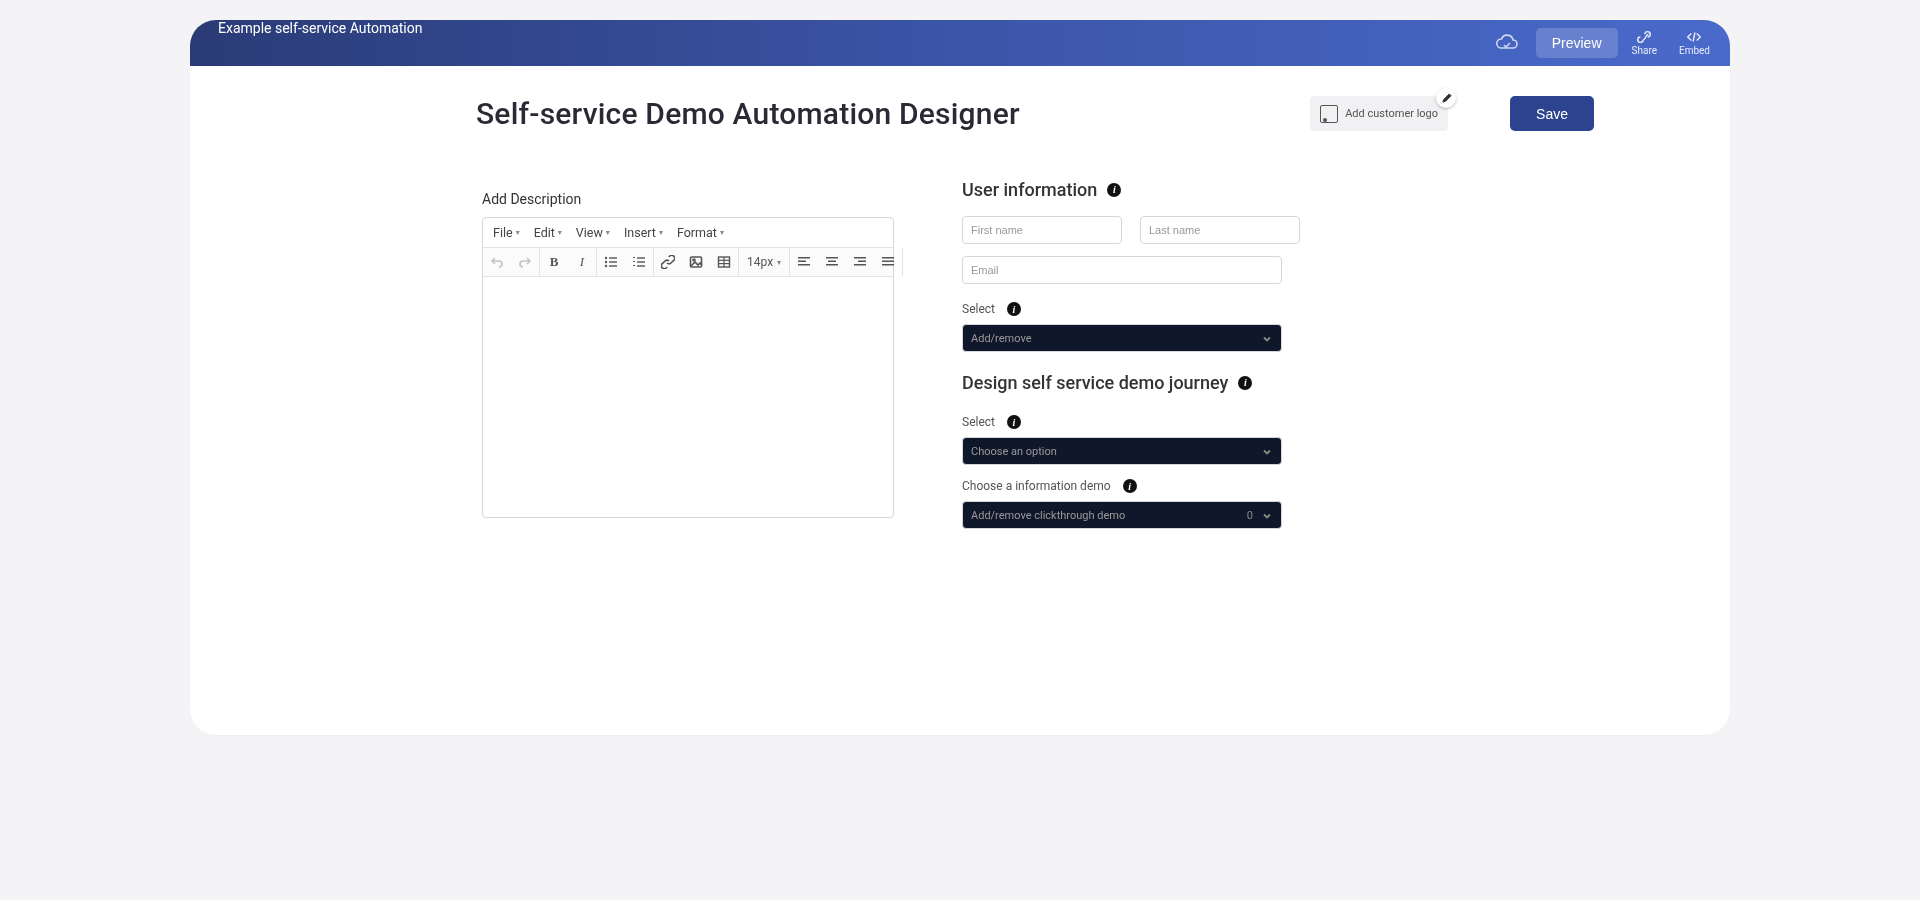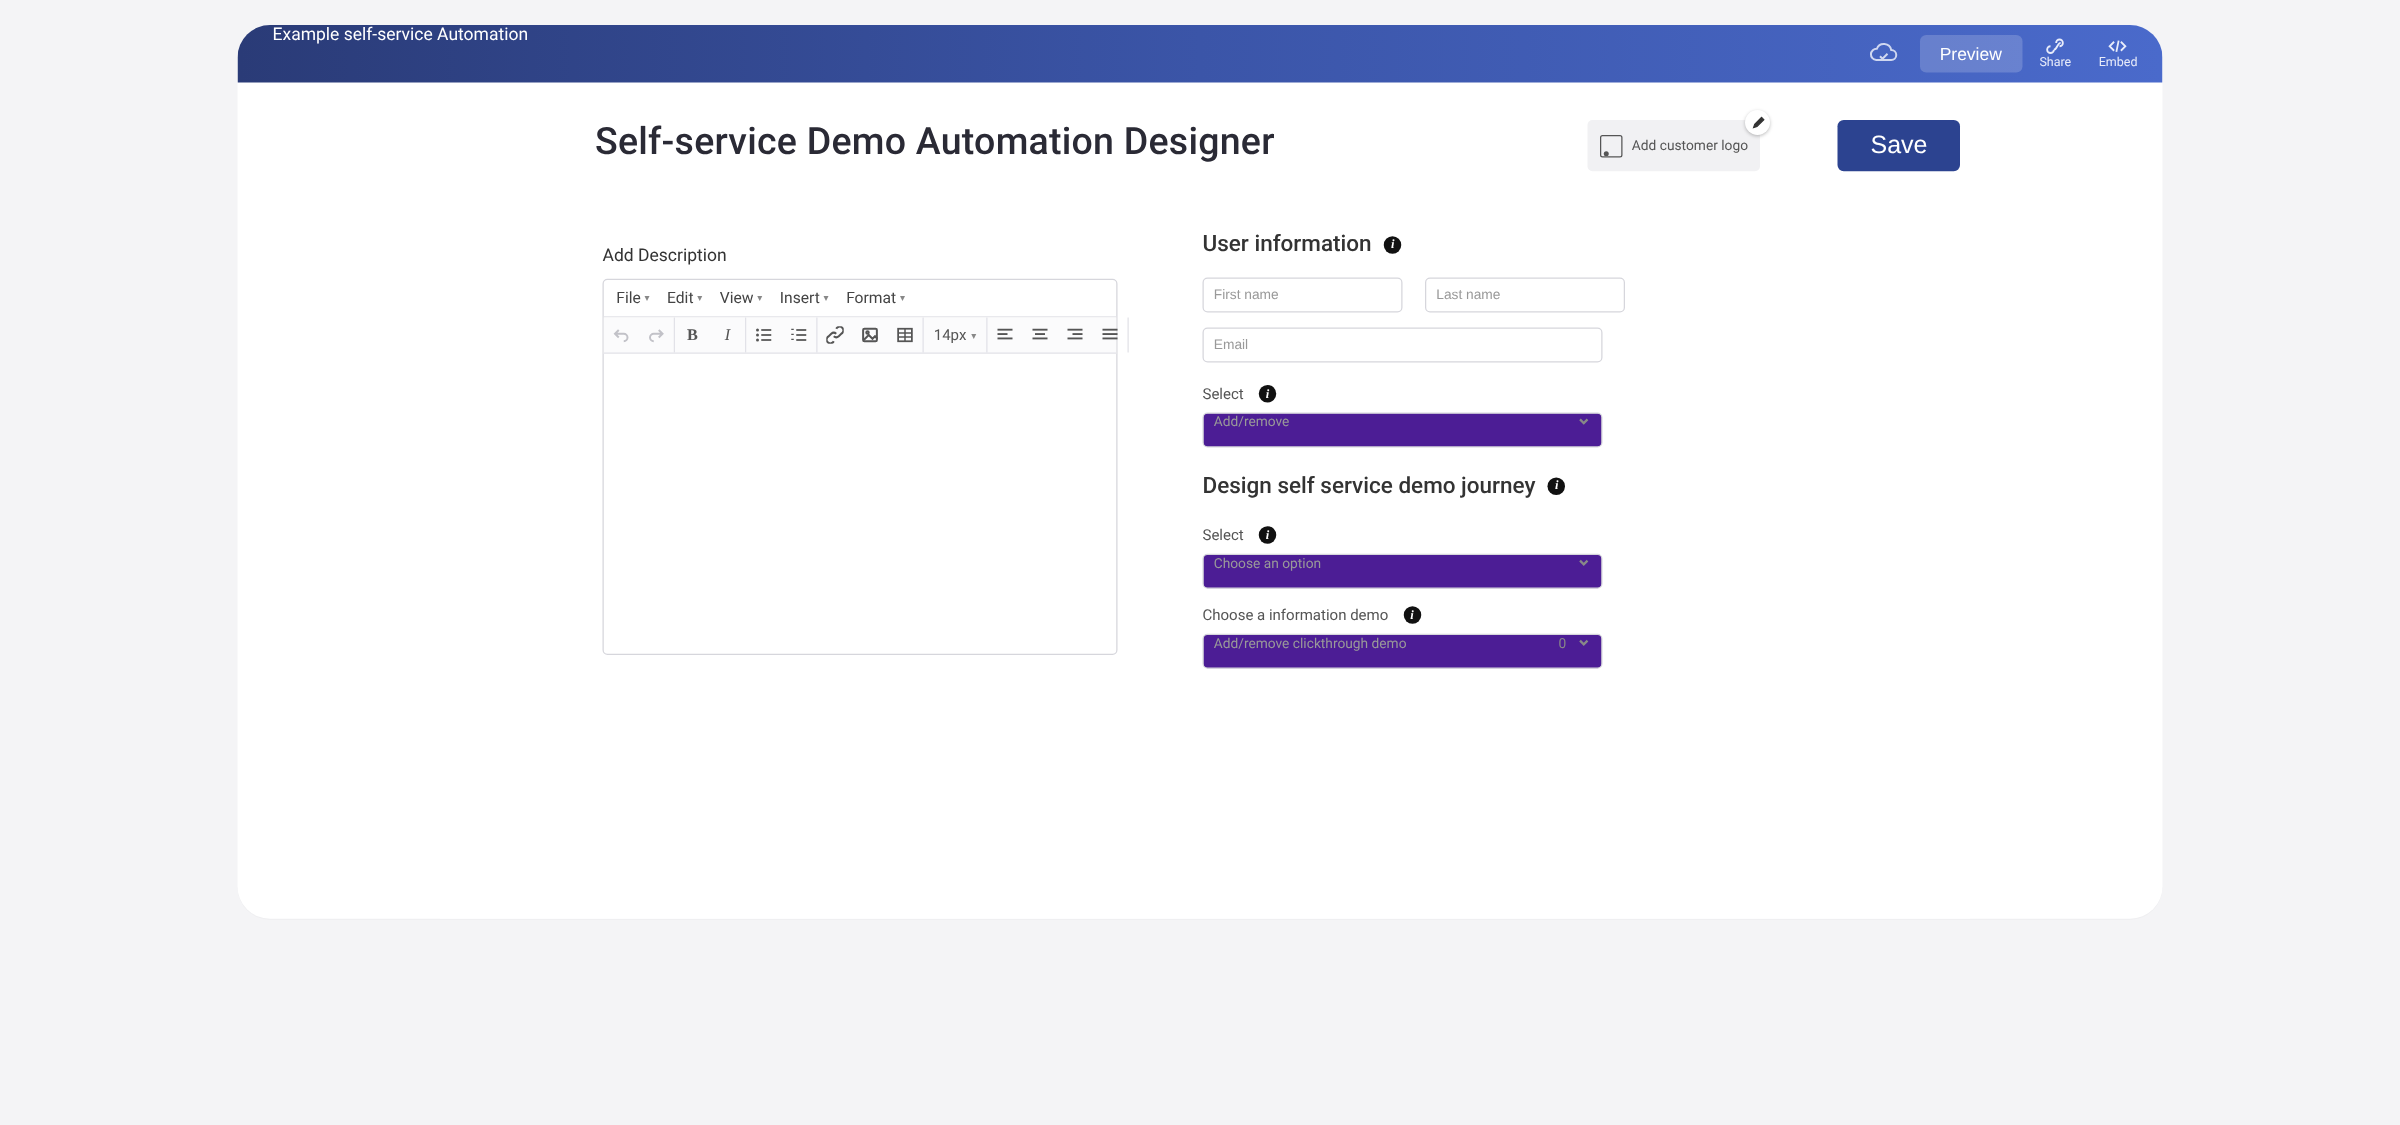--- a/index.html
+++ b/index.html
@@ -90,24 +90,24 @@
     background: #fff; box-shadow: 0 1px 3px rgba(0,0,0,0.25);
     display: flex; align-items: center; justify-content: center;
   }
   .pencil-badge svg { width: 11px; height: 11px; stroke: #333; fill: #333; }
   .save-btn {
     background: #2c4390;
     color: #fff;
     border: none;
     border-radius: 5px;
     padding: 9px 26px;
-    font-size: 20px;
+    font-size: 14px;
     cursor: pointer;
     margin-left: 40px;
-    margin-right: 102px;
+    margin-right: 76px;
   }
   .two-col {
     display: flex; gap: 68px;
     padding-left: 232px;
   }
   .col-left { width: 412px; margin-top: 12px; }
   .col-right { width: 320px; }
 
   .section-label {
     font-size: 14px; color: #333; margin-bottom: 10px;
@@ -160,21 +160,21 @@
     flex: 1; height: 28px; border: 1px solid #d6d6dc; border-radius: 4px;
     padding: 0 8px; font-size: 11px; color: #333; background: #fff;
   }
   .text-input::placeholder { color: #999; }
   .sub-label {
     font-size: 12px; color: #555; display: inline-flex; align-items: center; gap: 12px;
     margin-top: 6px; margin-bottom: 8px;
   }
   .select-box {
     position: relative; width: 100%; height: 28px; border: 1px solid #d6d6dc;
-    border-radius: 4px; background: #4c1d95; display: flex; 
+    border-radius: 4px; background: #0f172a; display: flex; align-items: center;
     padding: 0 8px; cursor: pointer;
   }
   .select-placeholder { font-size: 11px; color: #999; flex: 1; }
   .chev { width: 12px; height: 12px; }
   .chev svg { width: 12px; height: 12px; stroke: #888; fill: none; stroke-width: 1.8; }
   .count-badge { font-size: 11px; color: #888; margin-right: 8px; }
   .col-right .block { margin-bottom: 20px; }
 
   .bottom-band {
     position: absolute; left: 162px; bottom: 0;

